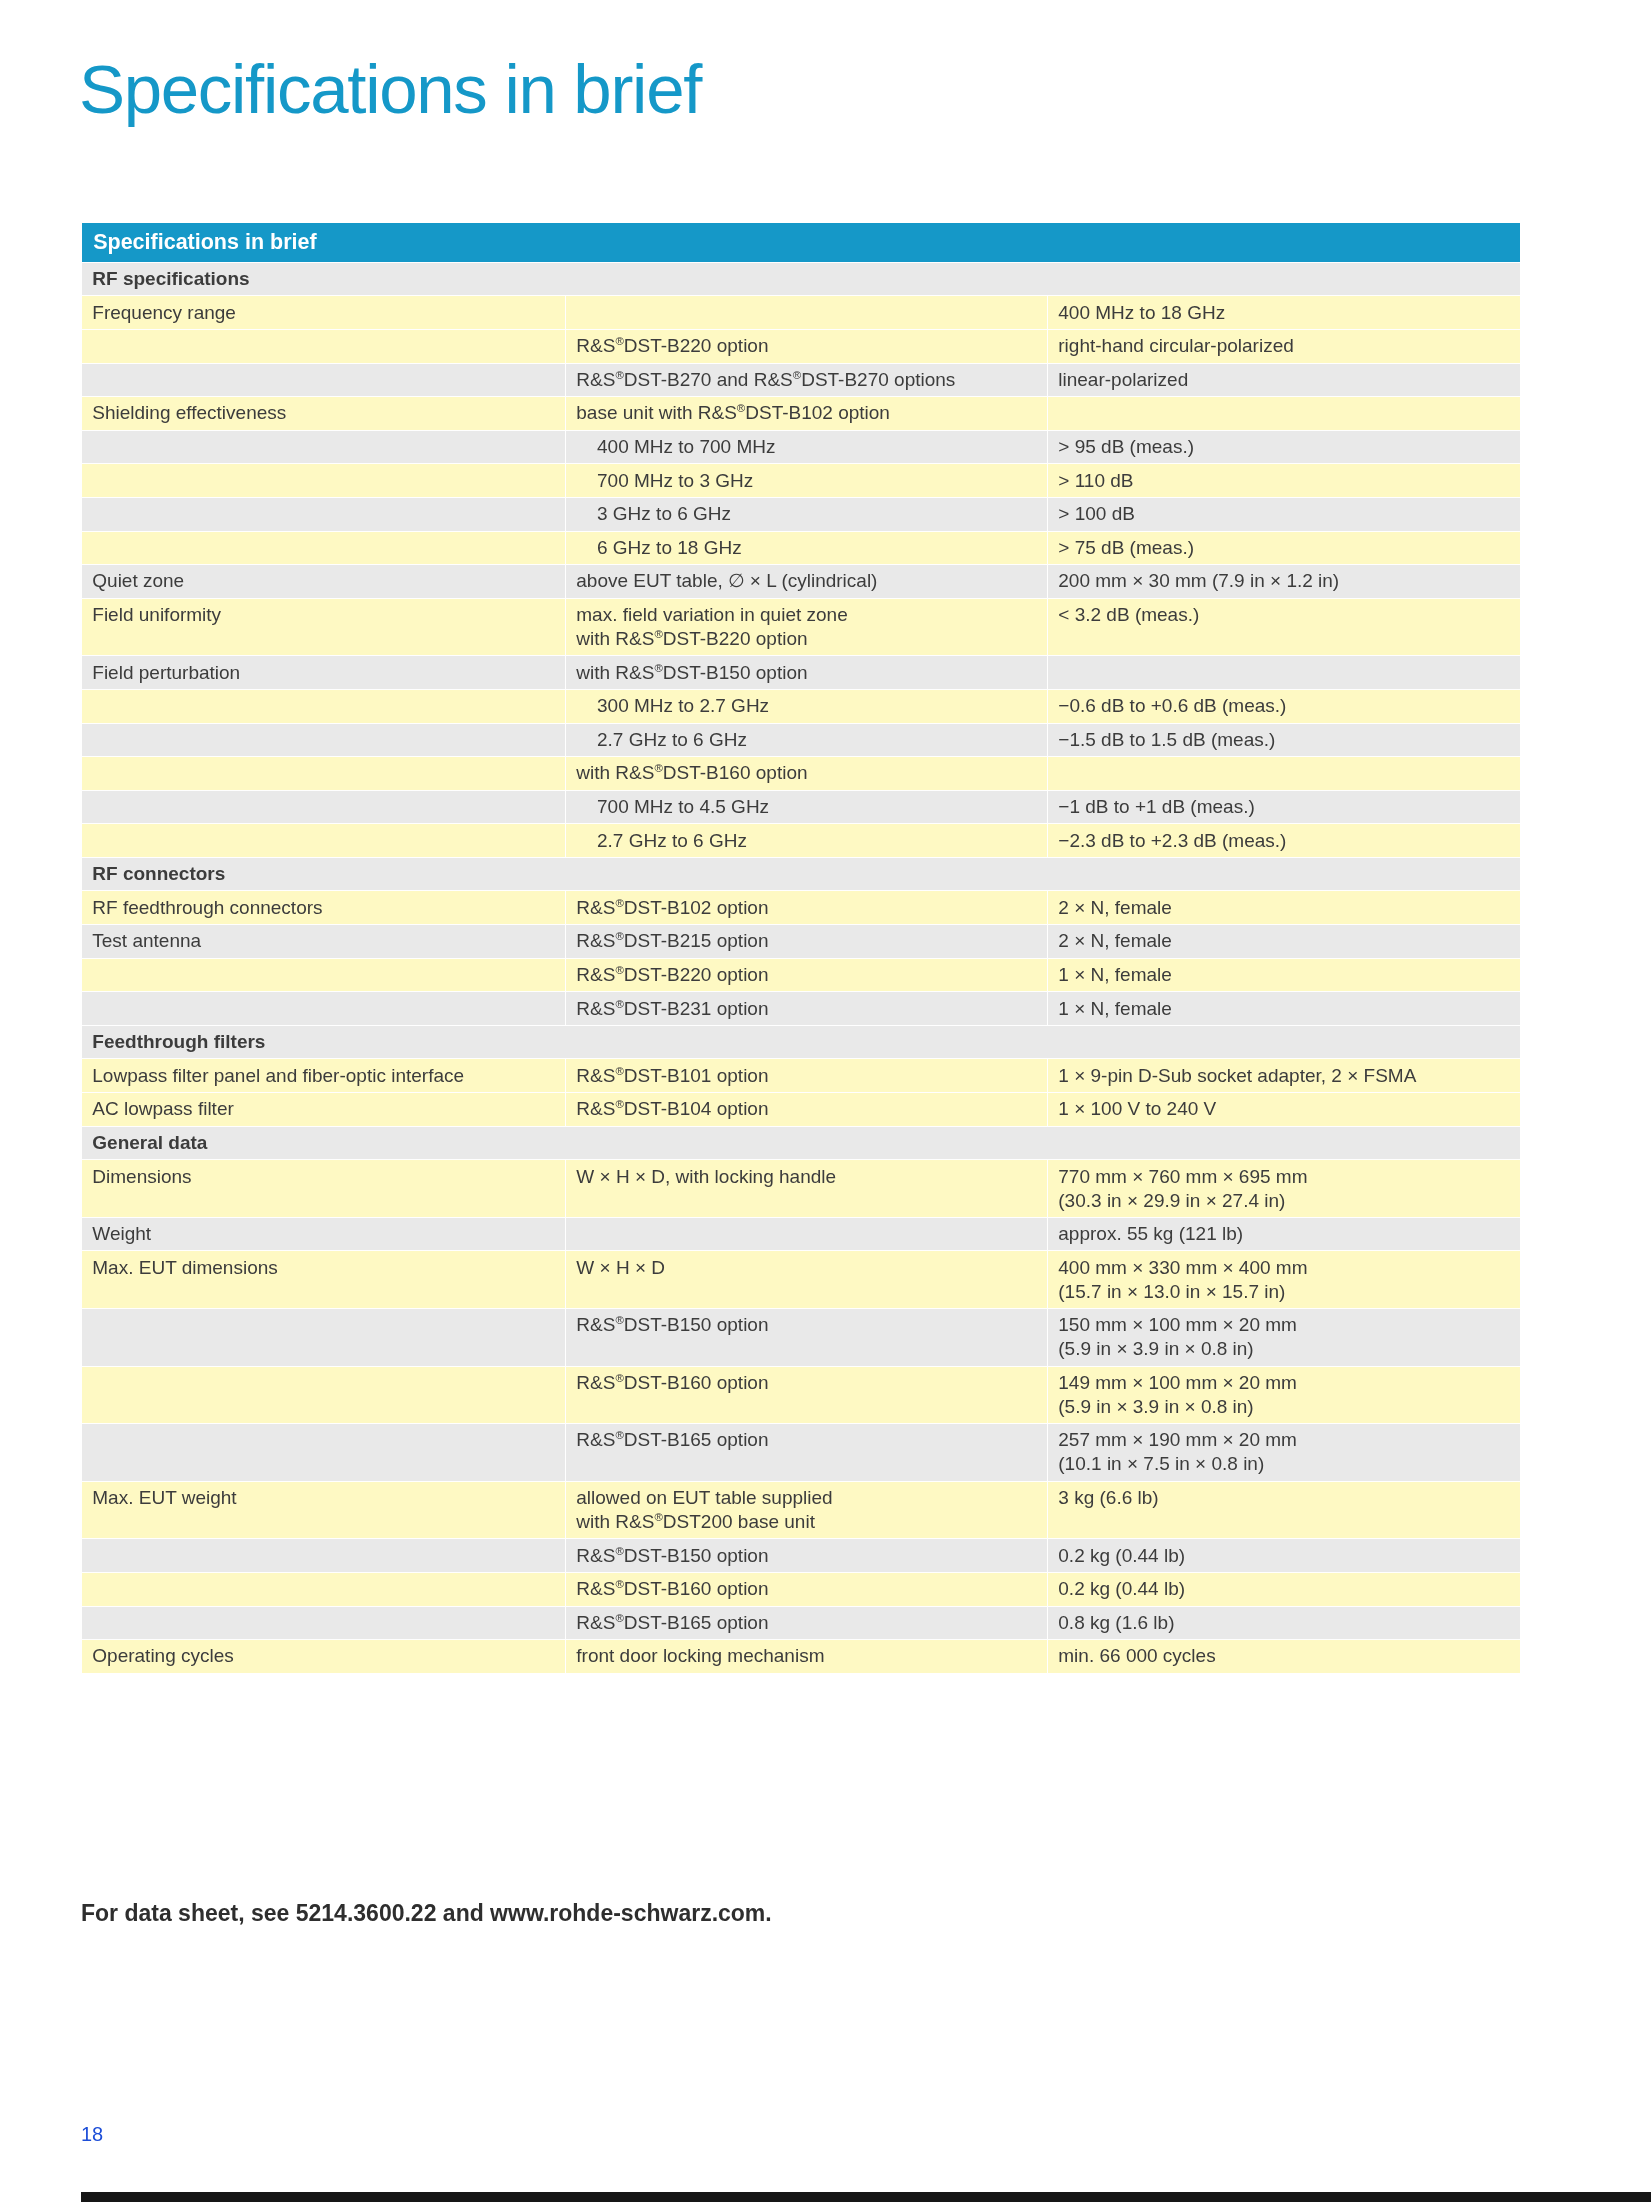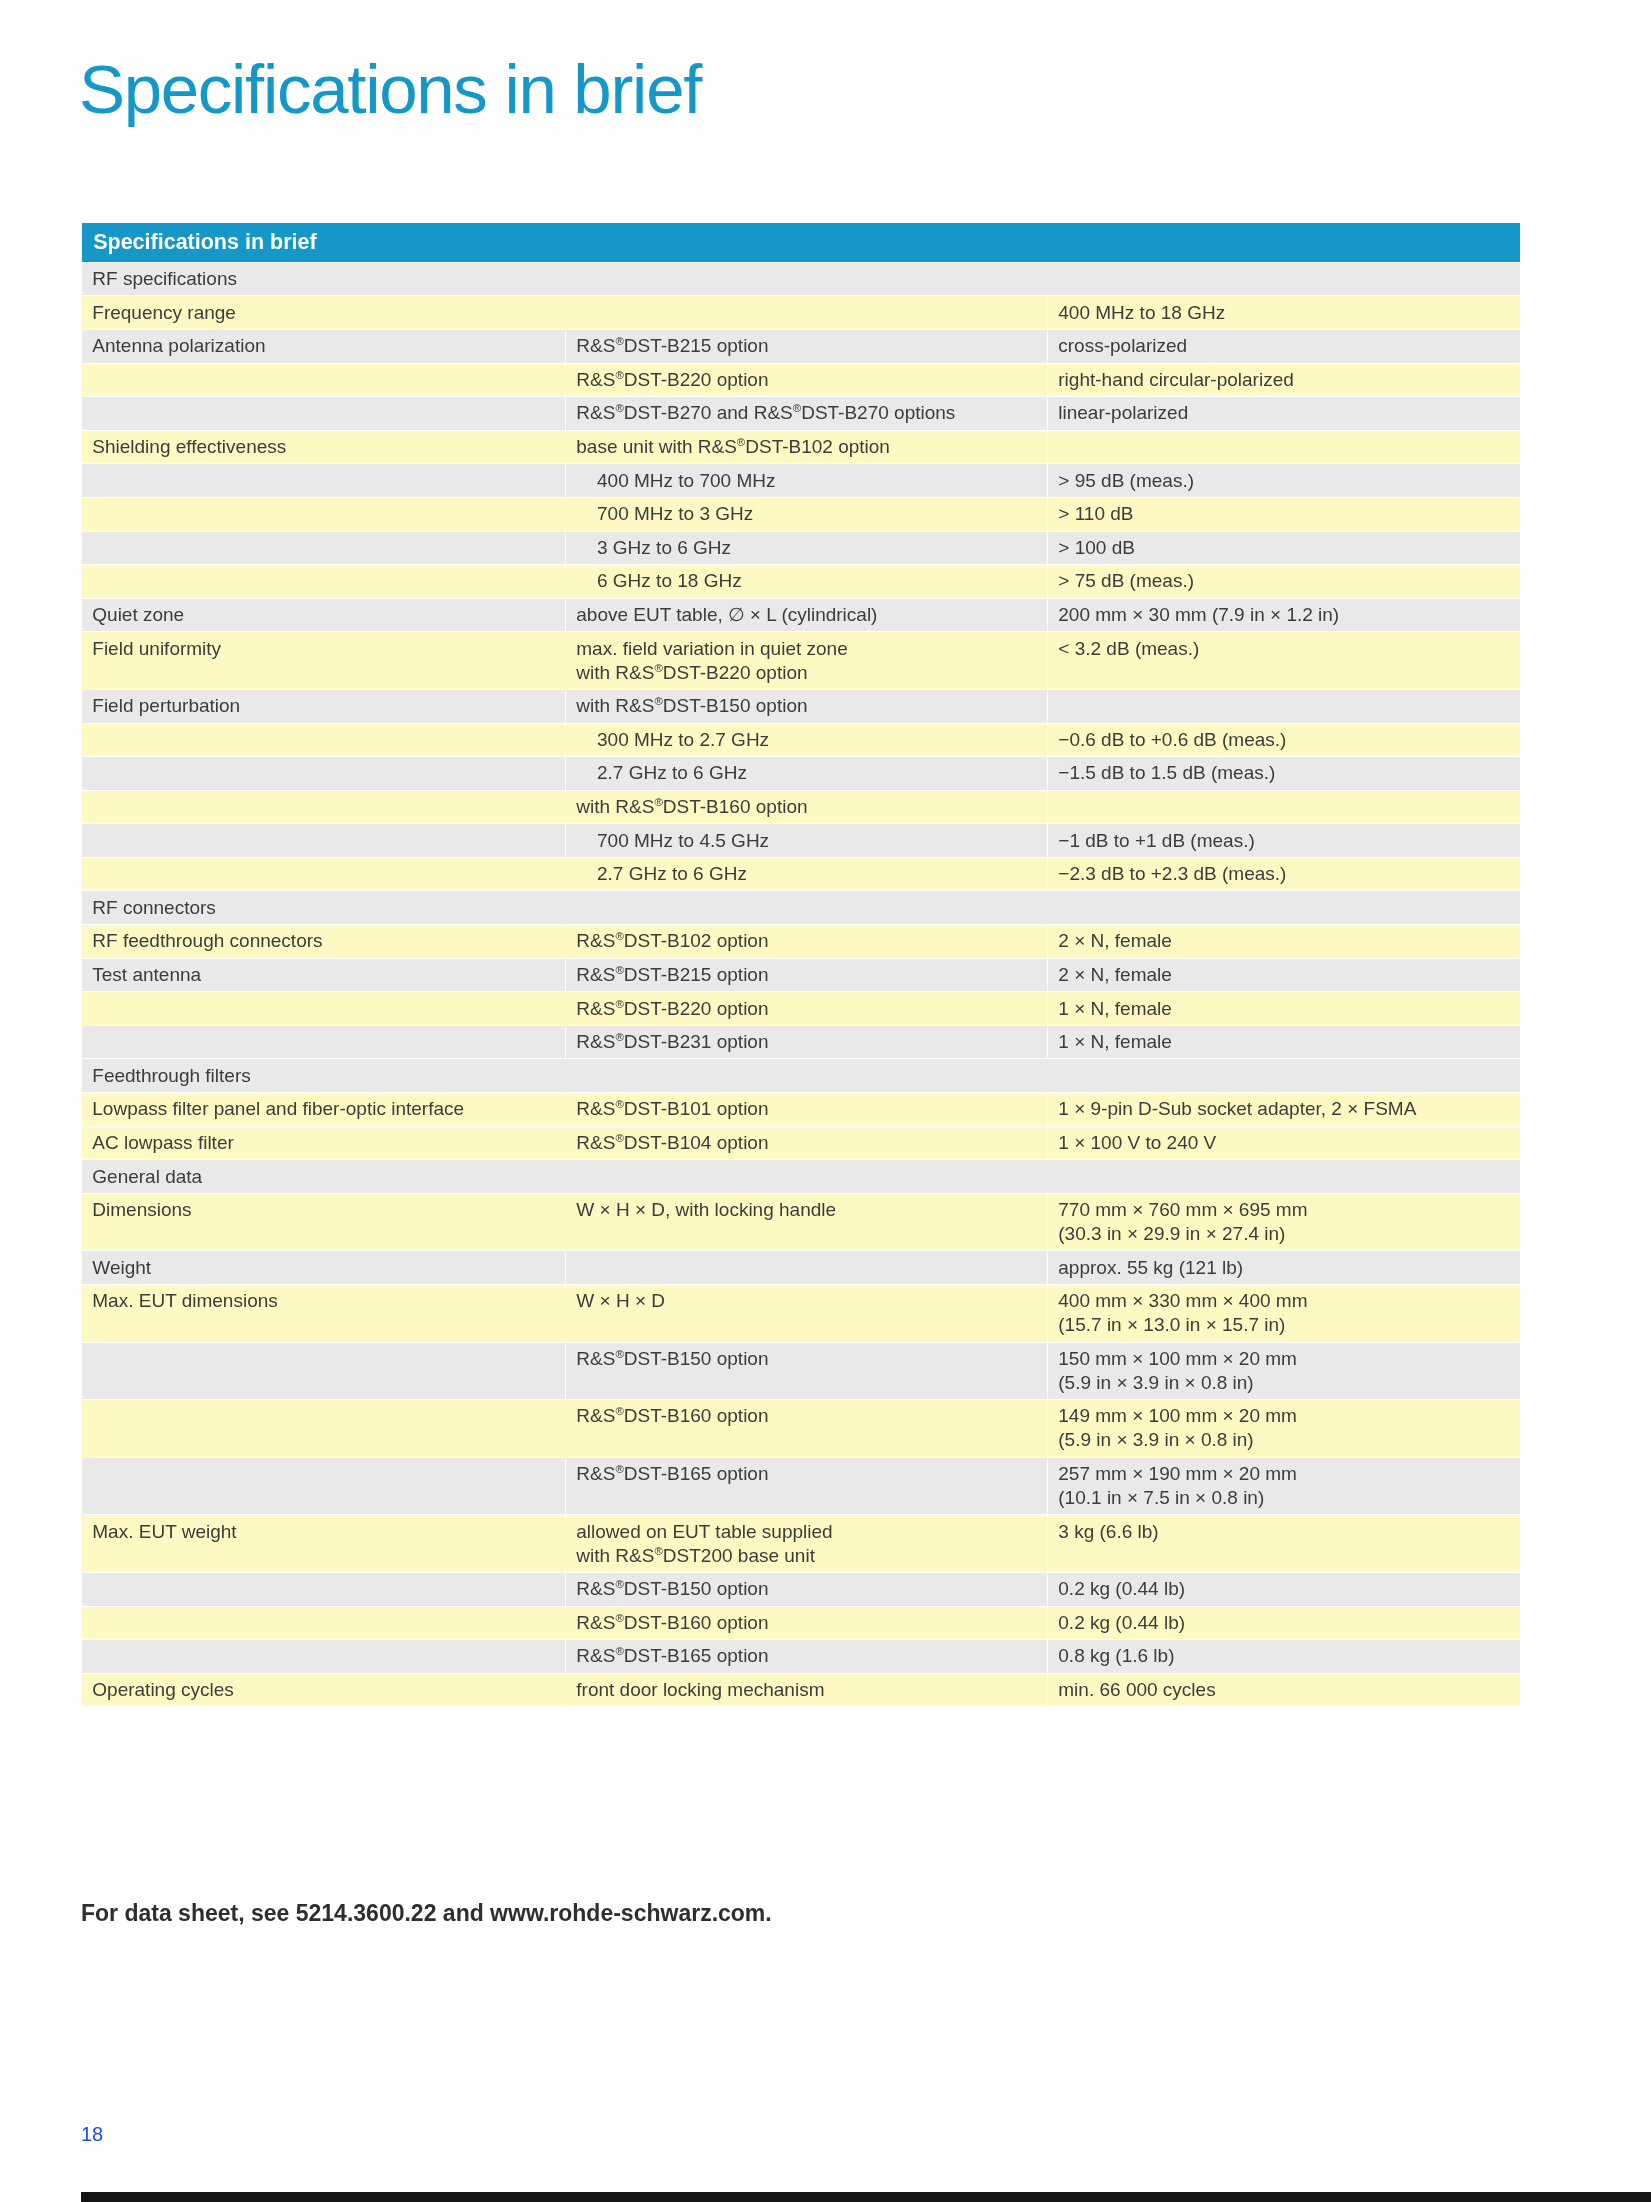--- a/index.html
+++ b/index.html
@@ -33,21 +33,21 @@
   }
   td{
     border:1.7px solid #ffffff;
     padding:4.3px 10.3px;
     font-size:19px;line-height:24px;
     vertical-align:top;
     color:var(--ink);
   }
   tr.shade td{background:var(--shade);}
   tr.plain td{background:#fef9c3;}
-  tr.section td{background:var(--shade);font-weight:normal;}
+  tr.section td{background:var(--shade);font-weight:bold;}
   td.ind{padding-left:31px;}
   sup.reg{font-size:60%;line-height:0;}
   p.footnote{
     position:absolute;left:81px;top:1900px;margin:0;
     font-size:23px;font-weight:bold;color:#2e2e2e;
   }
   .pagenum{
     position:absolute;left:81px;top:2123px;
     font-size:20px;color:#1d4ed8;
   }
@@ -76,25 +76,20 @@
     </thead>
     <tbody id="tbody">
         <tr class="section">
           <td colspan="3">RF specifications</td>
         </tr>
         <tr class="plain">
           <td>Frequency range</td>
           <td></td>
           <td>400 MHz to 18 GHz</td>
         </tr>
-        <tr class="shade">
-          <td>Antenna polarization</td>
-          <td>R&amp;S<sup class="reg">®</sup>DST-B215 option</td>
-          <td>cross-polarized</td>
-        </tr>
         <tr class="plain">
           <td></td>
           <td>R&amp;S<sup class="reg">®</sup>DST-B220 option</td>
           <td>right-hand circular-polarized</td>
         </tr>
         <tr class="shade">
           <td></td>
           <td>R&amp;S<sup class="reg">®</sup>DST-B270 and R&amp;S<sup class="reg">®</sup>DST-B270 options</td>
           <td>linear-polarized</td>
         </tr>

